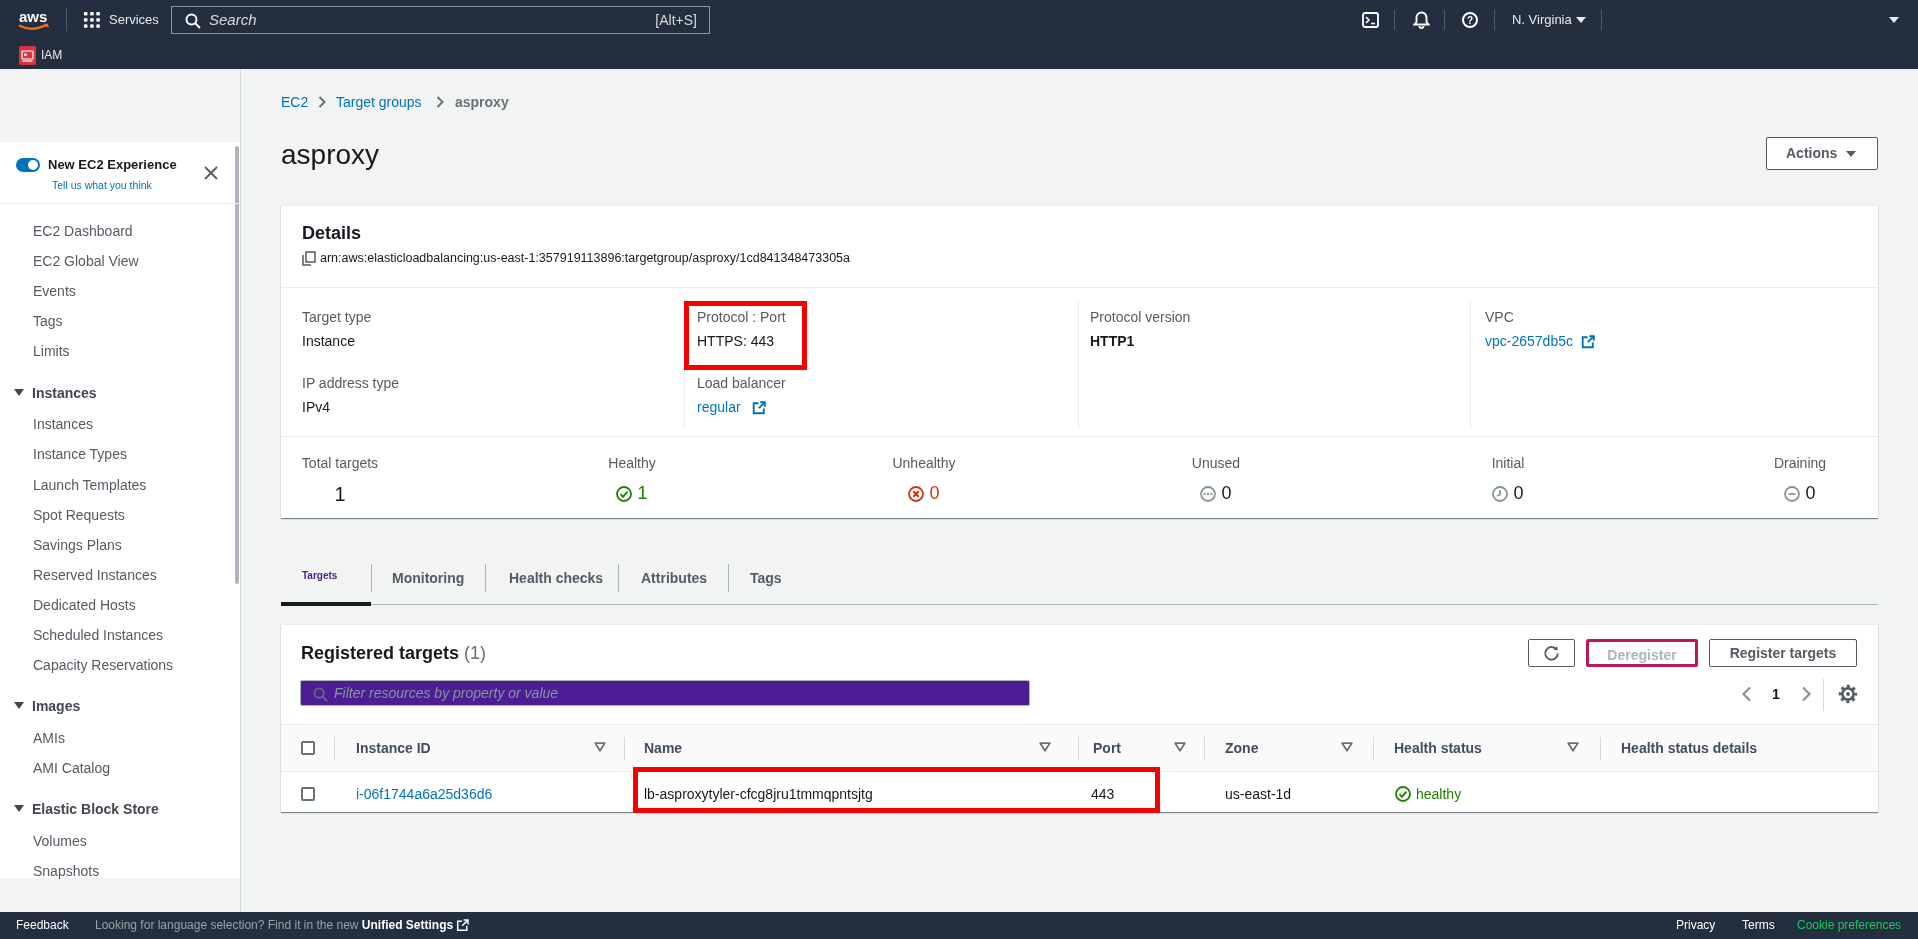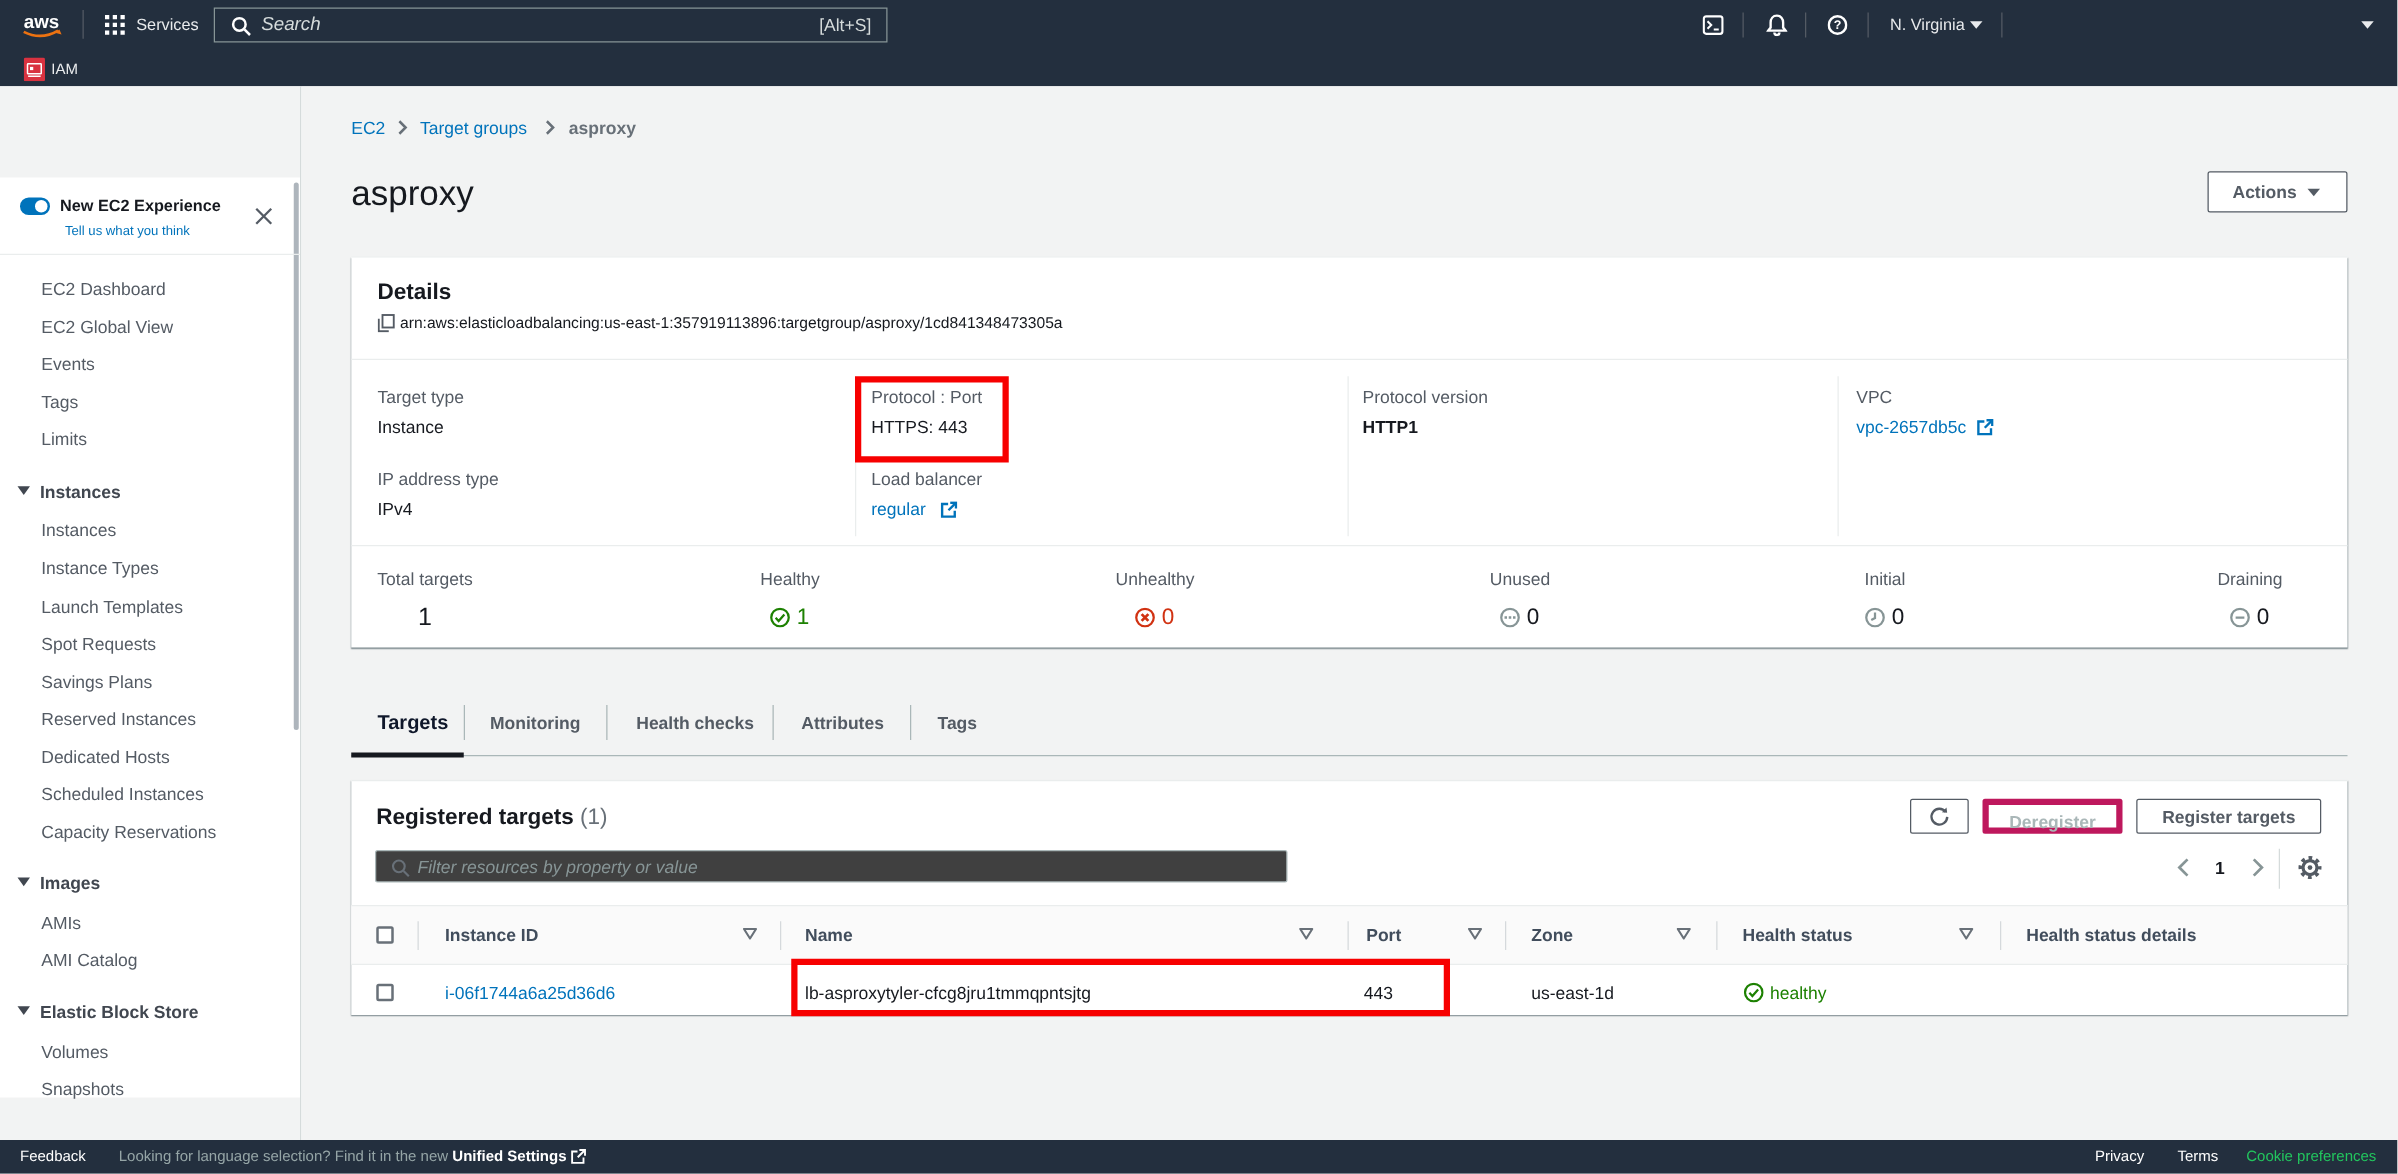--- a/index.html
+++ b/index.html
@@ -254,49 +254,49 @@
       </div>
     <div class="stat" style="left:1419px">
         <span class="slbl">Draining</span>
         <span class="snum"><svg width="16" height="16" viewBox="0 0 16 16" style="vertical-align:-3px">
             <circle cx="8" cy="8" r="7" fill="none" stroke="#879596" stroke-width="1.8"></circle>
             <line x1="4.5" y1="8" x2="11.5" y2="8" stroke="#879596" stroke-width="1.8"></line>
           </svg> 0</span>
       </div>
   </div>
 
-  <span class="abs" style="left:61px;top:501px;font-size:16px;font-weight:bold;color:#0f172a">Targets</span>
+  <span class="abs" style="left:61px;top:501px;font-size:10px;font-weight:bold;color:#4c1d95">Targets</span>
   <span class="abs" style="left:151px;top:501px;font-size:14px;font-weight:bold;color:#545b64">Monitoring</span>
   <span class="abs" style="left:268px;top:501px;font-size:14px;font-weight:bold;color:#545b64">Health checks</span>
   <span class="abs" style="left:400px;top:501px;font-size:14px;font-weight:bold;color:#545b64">Attributes</span>
   <span class="abs" style="left:509px;top:501px;font-size:14px;font-weight:bold;color:#545b64">Tags</span>
   <div class="abs" style="left:130px;top:495px;width:1px;height:28px;background:#aab7b8"></div>
   <div class="abs" style="left:244px;top:495px;width:1px;height:28px;background:#aab7b8"></div>
   <div class="abs" style="left:377px;top:495px;width:1px;height:28px;background:#aab7b8"></div>
   <div class="abs" style="left:487px;top:495px;width:1px;height:28px;background:#aab7b8"></div>
   <div class="abs" style="left:40px;top:535px;width:1597px;height:1px;background:#aab7b8"></div>
   <div class="abs" style="left:40px;top:533px;width:90px;height:4px;background:#16191f"></div>
 
   <div class="card" id="regcard" style="left:40px;top:555px;width:1597px;height:188px">
     <span class="abs" style="left:20px;top:18px;font-size:18px;font-weight:bold;color:#16191f">Registered targets <span style="font-weight:normal;color:#687078">(1)</span></span>
 
     <div class="abs btn" style="left:1247px;top:14px;width:47px;height:28px">
       <svg style="position:absolute;left:14px;top:5px" width="17" height="17" viewBox="0 0 17 17">
         <path d="M13.5 4.5 A 6.3 6.3 0 1 0 14.8 8.5" fill="none" stroke="#545b64" stroke-width="1.9"></path>
         <path d="M14.2 1 l0.5 4.2 l-4.2 -0.4" fill="#545b64"></path>
       </svg>
     </div>
-    <div class="abs" style="left:1305px;top:14px;width:112px;height:28px;border:5px solid #be185d;border-radius:2px;background:#fff">
+    <div class="abs" style="left:1305px;top:14px;width:112px;height:28px;border:3px solid #be185d;border-radius:2px;background:#fff">
       <span style="position:absolute;width:100%;text-align:center;line-height:26px;font-size:14px;font-weight:bold;color:#aab7b8">Deregister</span>
     </div>
     <div class="abs btn" style="left:1428px;top:14px;width:148px;height:28px">
       <span style="position:absolute;width:100%;text-align:center;line-height:26px;font-size:14px;font-weight:bold;color:#545b64">Register targets</span>
     </div>
 
-    <div class="abs" style="left:19px;top:55px;width:730px;height:26px;border:1px solid #aab7b8;border-radius:2px;background:#404040">
+    <div class="abs" style="left:19px;top:55px;width:730px;height:26px;border:1px solid #aab7b8;border-radius:2px;background:#4c1d95">
       <svg style="position:absolute;left:12px;top:6px" width="15" height="15" viewBox="0 0 16 16">
         <circle cx="6.5" cy="6.5" r="5" fill="none" stroke="#687078" stroke-width="1.8"></circle>
         <line x1="10.5" y1="10.5" x2="15" y2="15" stroke="#687078" stroke-width="1.8"></line>
       </svg>
       <span style="position:absolute;left:33px;top:0;line-height:24px;font-size:14px;font-style:italic;color:#879596">Filter resources by property or value</span>
     </div>
 
     <svg class="abs" style="left:1460px;top:61px" width="11" height="16" viewBox="0 0 11 16">
         <path d="M9 1.5 l-6.5 6.5 l6.5 6.5" fill="none" stroke="#879596" stroke-width="2.2"></path>
       </svg>

